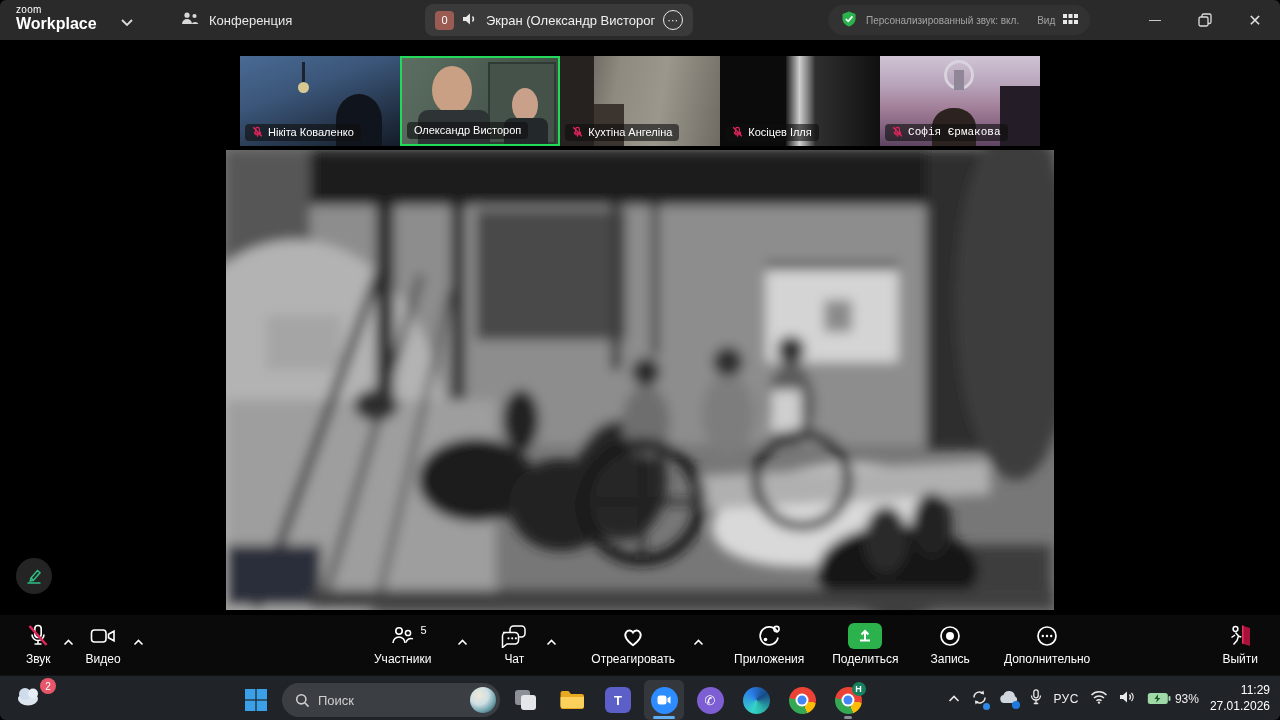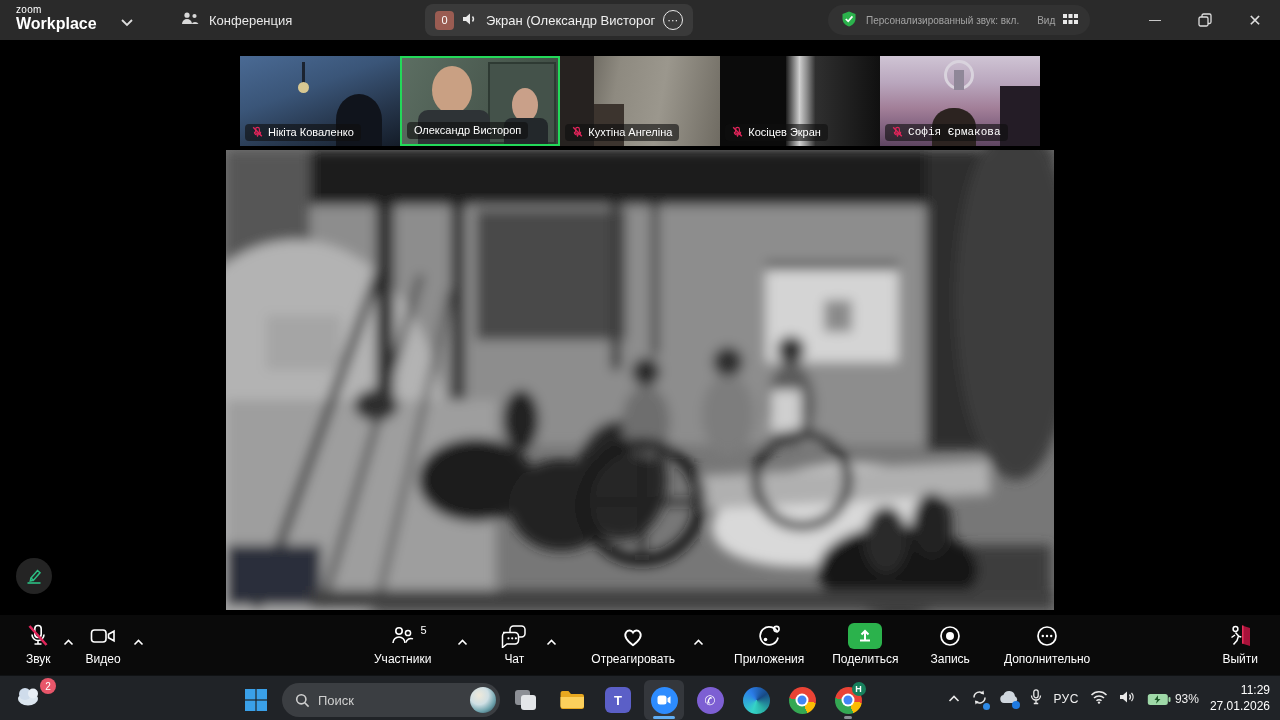--- a/index.html
+++ b/index.html
@@ -1,17 +1,17 @@
 <!DOCTYPE html>
 <html><head>
 <meta charset="utf-8">
 <style>
   * { margin:0; padding:0; box-sizing:border-box; }
   body { background:#000; font-family:"Liberation Sans", sans-serif; }
-  .screen { position:relative; width:1280px; height:720px; background:#000; overflow:hidden; }
+  .screen { position:relative; width:1280px; height:720px; background:#000; overflow:hidden;border-radius:6px; }
 
   
   .titlebar { position:absolute; top:0; left:0; width:1280px; height:40px; background:#2a2a2a; }
   .logo { position:absolute; left:16px; top:5px; color:#fff; line-height:1.05; }
   .logo .z1 { font-size:10px; letter-spacing:.3px; }
   .logo .z2 { font-size:16px; font-weight:bold; }
   .logo-chev { position:absolute; left:120px; top:13px; }
   .tab-meeting { position:absolute; left:172px; top:0; height:40px; display:flex; align-items:center; gap:9px; color:#e8e8e8; font-size:13px; padding:0 8px; }
   .tab-screen { position:absolute; left:425px; top:4px; height:32px; background:#3a3a3a; border-radius:8px; display:flex; align-items:center; gap:8px; padding:0 10px; color:#f0f0f0; font-size:13px; }
   .badge0 { width:19px; height:19px; border-radius:4px; background:#9a5c52; color:#fff; font-size:11px; display:flex; align-items:center; justify-content:center; }
@@ -58,21 +58,21 @@
   .edge-ic { background:conic-gradient(from 200deg, #35d4c7, #2b7de9 35%, #174a86 60%, #2bb3a8 85%, #35d4c7); }
   .chrome-ic { background:conic-gradient(#ea4335 0 100deg, #fbbc05 100deg 160deg, #34a853 160deg 280deg, #ea4335 280deg); }
   .chrome-ic .cc { position:absolute; left:50%; top:50%; transform:translate(-50%,-50%); width:13px; height:13px; border-radius:50%; background:#fff; }
   .chrome-ic .cc::after { content:""; position:absolute; left:2px; top:2px; width:9px; height:9px; border-radius:50%; background:#4285f4; }
   .hbadge { position:absolute; right:-4px; top:-5px; width:14px; height:14px; border-radius:50%; background:#17805c; color:#fff; font-size:9px; font-weight:bold; display:flex; align-items:center; justify-content:center; }
   .teams-ic { width:26px; height:26px; border-radius:6px; background:#5b5fc7; color:#fff; font-size:13px; font-weight:bold; display:flex; align-items:center; justify-content:center; }
   .viber-ic { background:#7d5fd3; color:#fff; font-size:13px; display:flex; align-items:center; justify-content:center; }
   .zoom-ic { width:27px; height:27px; border-radius:50%; background:#2d8cff; display:flex; align-items:center; justify-content:center; }
   .taskview-ic { position:relative; width:15px; height:15px; background:#e4e6e9; border-radius:3px; box-shadow:-6px -5px 0 0 #8d9096; margin-left:5px; margin-top:4px; }
   .tray { position:absolute; right:10px; top:0; height:45px; display:flex; align-items:center; gap:11px; color:#f0f0f0; font-size:12px; }
-  .battery-wrap { display:flex; align-items:flex-end; gap:4px; }
+  .battery-wrap { display:flex; align-items:flex-start; gap:4px; }
   .clock { text-align:right; font-size:12px; line-height:1.3; color:#fff; }
   .lang { font-size:12px; letter-spacing:.5px; }
 </style>
 </head>
 <body>
 
 <div class="screen">
 
   <div class="titlebar">
     <div class="logo">
@@ -179,21 +179,21 @@
     </div>
 
     <div class="tile" style="background:#0b0b0b;">
       <i style="left:66px;top:0;width:30px;height:90px;background:linear-gradient(90deg,#1c1c1c,#cfcfcf 45%,#8a8a8a 70%,#2a2a2a);"></i>
       <i style="left:96px;top:0;width:64px;height:90px;background:linear-gradient(90deg,#2f2f2f,#101010);"></i>
       <div class="nametag">
         <svg width="11" height="12" viewBox="0 0 14 15">
             <path d="M7 1.5 a2.4 2.4 0 0 1 2.4 2.4 v3.4 a2.4 2.4 0 0 1-4.8 0 V3.9 A2.4 2.4 0 0 1 7 1.5 z M3 7.2 a4 4 0 0 0 8 0 M7 11.5 v2" fill="none" stroke="#e0255a" stroke-width="1.5"></path>
             <line x1="1.5" y1="1.5" x2="12.5" y2="13" stroke="#e0255a" stroke-width="1.8"></line>
           </svg>
-        <span>Косіцев Экран</span>
+        <span>Косіцев Ілля</span>
       </div>
     </div>
 
     <div class="tile" style="background:linear-gradient(180deg,#cfc4d4 0%,#b9a6bd 30%,#a27f98 58%,#7e5f7d 82%,#5d4460 100%);font-family:Liberation Mono, monospace;">
       <i style="left:64px;top:4px;width:30px;height:30px;border-radius:50%;border:3px solid #d9d3dd;background:transparent;"></i>
       <i style="left:74px;top:14px;width:10px;height:20px;background:#8f8798;"></i>
       <i style="left:120px;top:30px;width:40px;height:60px;background:#241c26;"></i>
       <i style="left:52px;top:52px;width:44px;height:40px;border-radius:48% 48% 0 0;background:#2c2320;"></i>
       <div class="nametag">
         <svg width="11" height="12" viewBox="0 0 14 15">

